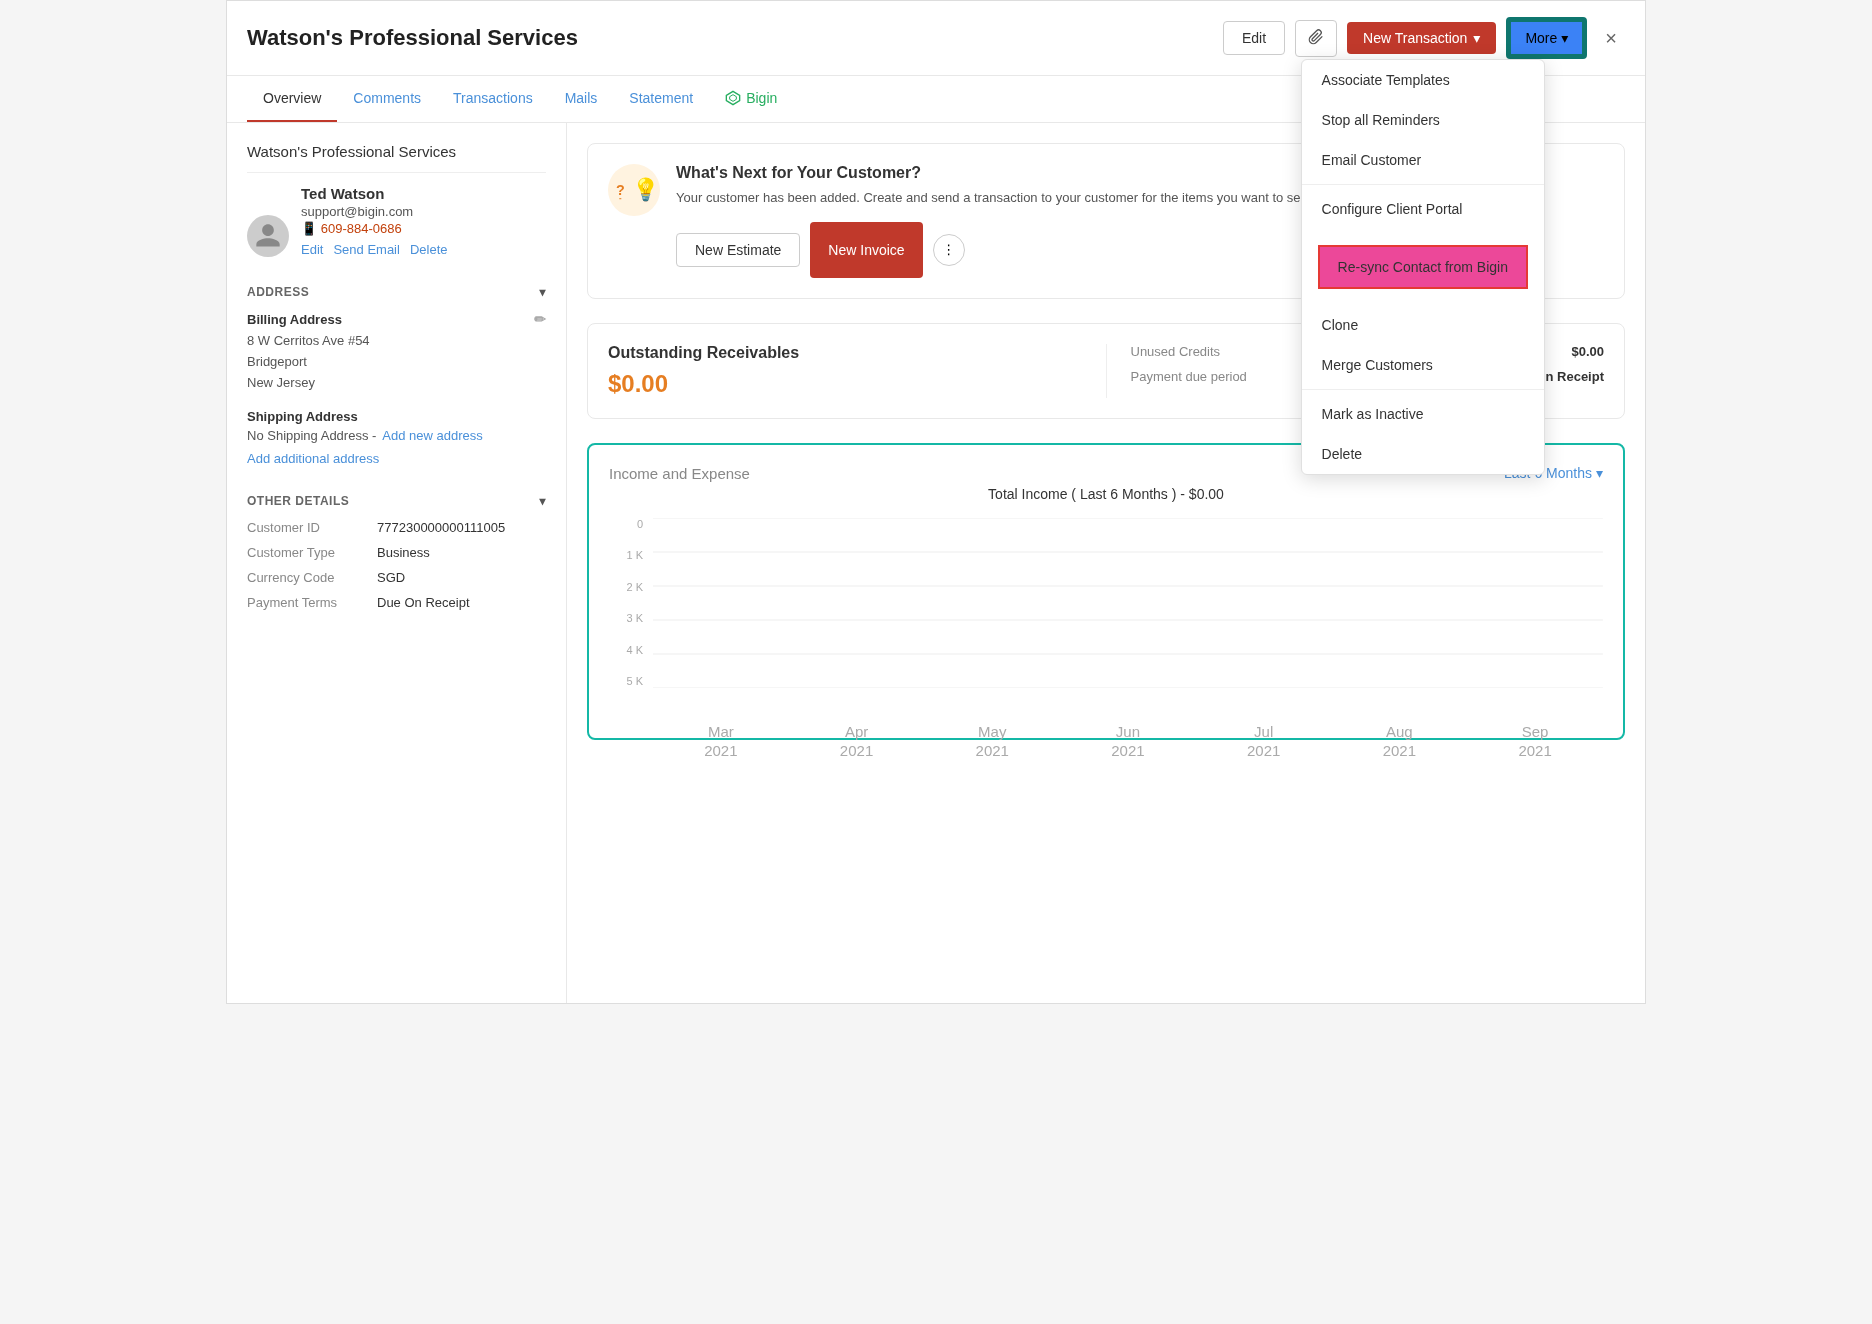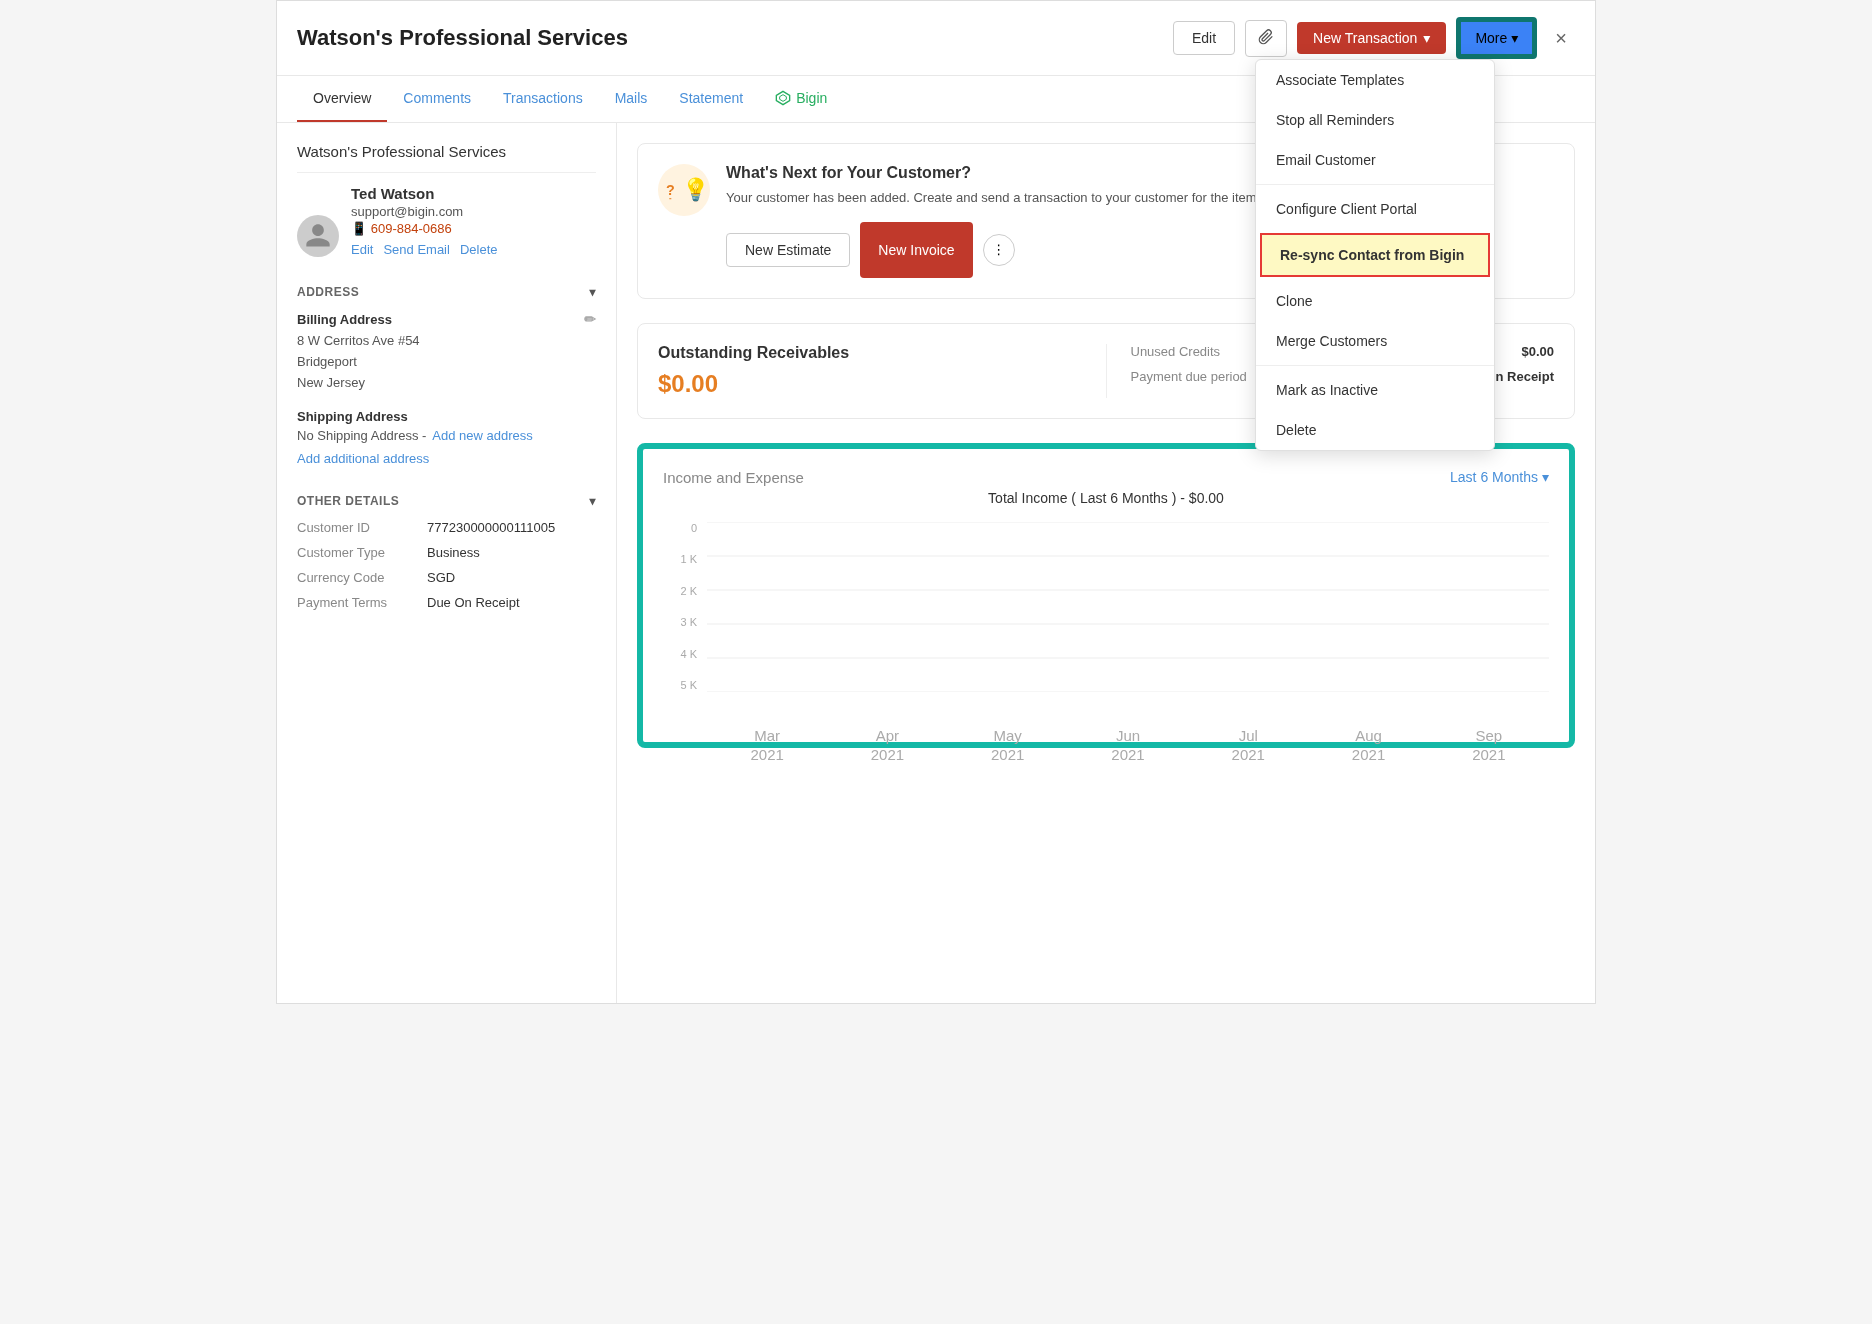--- a/index.html
+++ b/index.html
@@ -1,18 +1,18 @@
 <!DOCTYPE html>
 <html><head>
   <meta charset="utf-8">
   <style>
     * { box-sizing: border-box; margin: 0; padding: 0; }
     body { font-family: -apple-system, BlinkMacSystemFont, 'Segoe UI', sans-serif; background: #f5f5f5; color: #333; font-size: 14px; }
 
-    .app-container { background: #fff; width: 1320px; min-height: 980px; margin: 0 auto; border: 1px solid #ddd; position: relative; }
+    .app-container { background: #fff; width: 1420px; min-height: 980px; margin: 0 auto; border: 1px solid #ddd; position: relative; }
 
     
     .header { display: flex; align-items: center; padding: 16px 20px; border-bottom: 1px solid #e8e8e8; background: #fff; }
     .header-title { font-size: 22px; font-weight: 700; color: #222; flex: 1; }
     .header-actions { display: flex; align-items: center; gap: 10px; }
     .btn-edit { border: 1px solid #ccc; background: #fff; padding: 8px 18px; border-radius: 4px; cursor: pointer; font-size: 14px; color: #333; }
     .btn-attachment { border: 1px solid #ccc; background: #fff; padding: 8px 12px; border-radius: 4px; cursor: pointer; }
     .btn-new-transaction { background: #c0392b; color: #fff; border: none; padding: 8px 16px; border-radius: 4px; cursor: pointer; font-size: 14px; display: flex; align-items: center; gap: 6px; }
     .btn-more { border: 5px solid #0f766e; background: #3b82f6; padding: 8px 14px; border-radius: 4px; cursor: pointer; font-size: 14px; display: flex; align-items: center; gap: 4px; }
     .btn-close { border: none; background: none; font-size: 20px; cursor: pointer; color: #666; padding: 4px 8px; }
@@ -72,21 +72,21 @@
     .receivables-right { flex: 1; padding-left: 24px; }
     .receivables-label { font-size: 16px; font-weight: 600; color: #333; margin-bottom: 8px; }
     .receivables-amount { font-size: 24px; font-weight: 700; color: #e67e22; }
     .credits-row { display: flex; justify-content: space-between; margin-bottom: 10px; }
     .credits-label { font-size: 13px; color: #888; }
     .credits-value { font-size: 13px; font-weight: 600; }
     .payment-label { font-size: 13px; color: #888; }
     .payment-value { font-size: 13px; font-weight: 700; }
 
     
-    .income-section { border: 6px solid #14b8a6; border-radius: 8px; padding: 20px; }
+    .income-section { border: 2px solid #14b8a6; border-radius: 8px; padding: 20px; }
     .income-header { display: flex; justify-content: space-between; align-items: center; margin-bottom: 4px; }
     .income-title { font-size: 15px; color: #888; }
     .income-filter { color: #4a90d9; font-size: 14px; cursor: pointer; display: flex; align-items: center; gap: 4px; }
     .income-subtitle { text-align: center; font-size: 14px; color: #333; margin-bottom: 16px; }
     .chart-area { position: relative; height: 200px; }
     .chart-y-labels { position: absolute; left: 0; top: 0; bottom: 30px; display: flex; flex-direction: column-reverse; justify-content: space-between; width: 40px; }
     .y-label { font-size: 11px; color: #aaa; text-align: right; padding-right: 6px; }
     .chart-content { margin-left: 44px; height: 100%; position: relative; }
     .chart-svg { width: 100%; height: 170px; }
     .chart-x-labels { display: flex; justify-content: space-around; margin-left: 44px; margin-top: 4px; }
@@ -336,21 +336,21 @@
     </div>
   </div>
 
   <div class="dropdown-overlay">
     <div class="dropdown-menu">
       <div class="dropdown-item">Associate Templates</div>
       <div class="dropdown-item">Stop all Reminders</div>
       <div class="dropdown-item">Email Customer</div>
       <div class="dropdown-divider"></div>
       <div class="dropdown-item">Configure Client Portal</div>
-      <div class="dropdown-item highlighted" style="border:2px solid #e53935; margin:4px; background:#fef9c3;font-weight:bold;">Re-sync Contact from Bigin</div>
+      <div class="dropdown-item highlighted" style="border:2px solid #e53935; margin:16px; background:#ec4899;">Re-sync Contact from Bigin</div>
       <div class="dropdown-item">Clone</div>
       <div class="dropdown-item">Merge Customers</div>
       <div class="dropdown-divider"></div>
       <div class="dropdown-item">Mark as Inactive</div>
       <div class="dropdown-item">Delete</div>
     </div>
   </div>
 
 </div>
 

